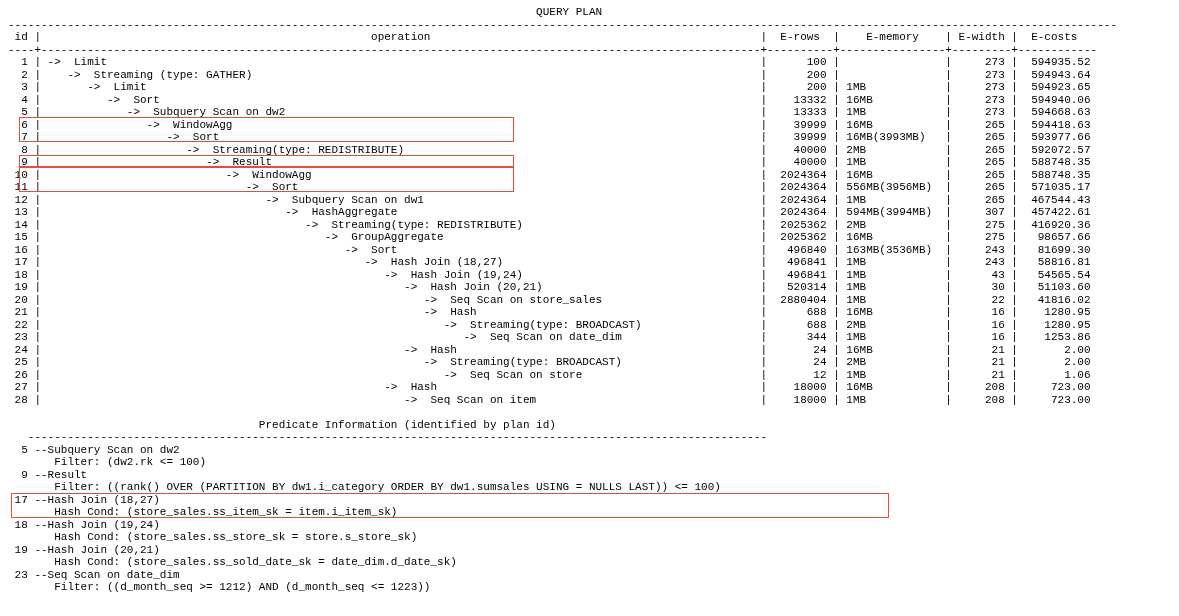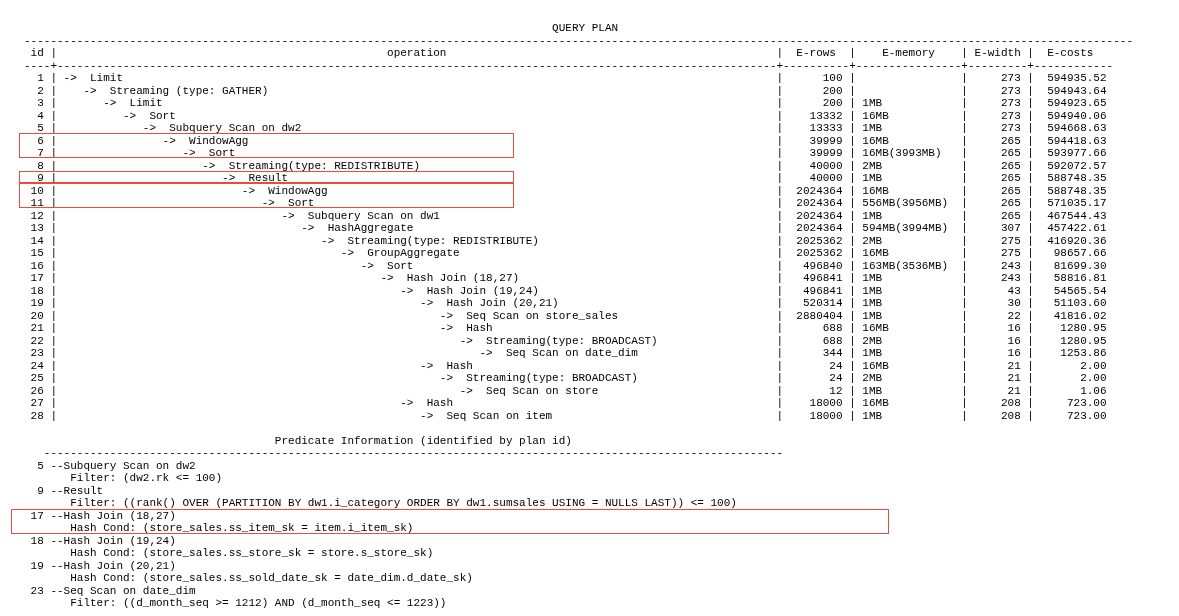--- a/index.html
+++ b/index.html
@@ -8,21 +8,21 @@
     width: 1179px;
     height: 616px;
     background: #fff;
     font-family: "Courier New", Courier, monospace;
     font-size: 11px;
     line-height: 12.5px;
     color: #000;
     overflow: hidden;
   }
   pre {
-    margin: 16px;
+    margin: 0;
     padding: 6px 0 0 8px;
     font-family: inherit;
     white-space: pre;
   }
   .plan {
     position: relative;
   }
   
   .box {
     position: absolute;

